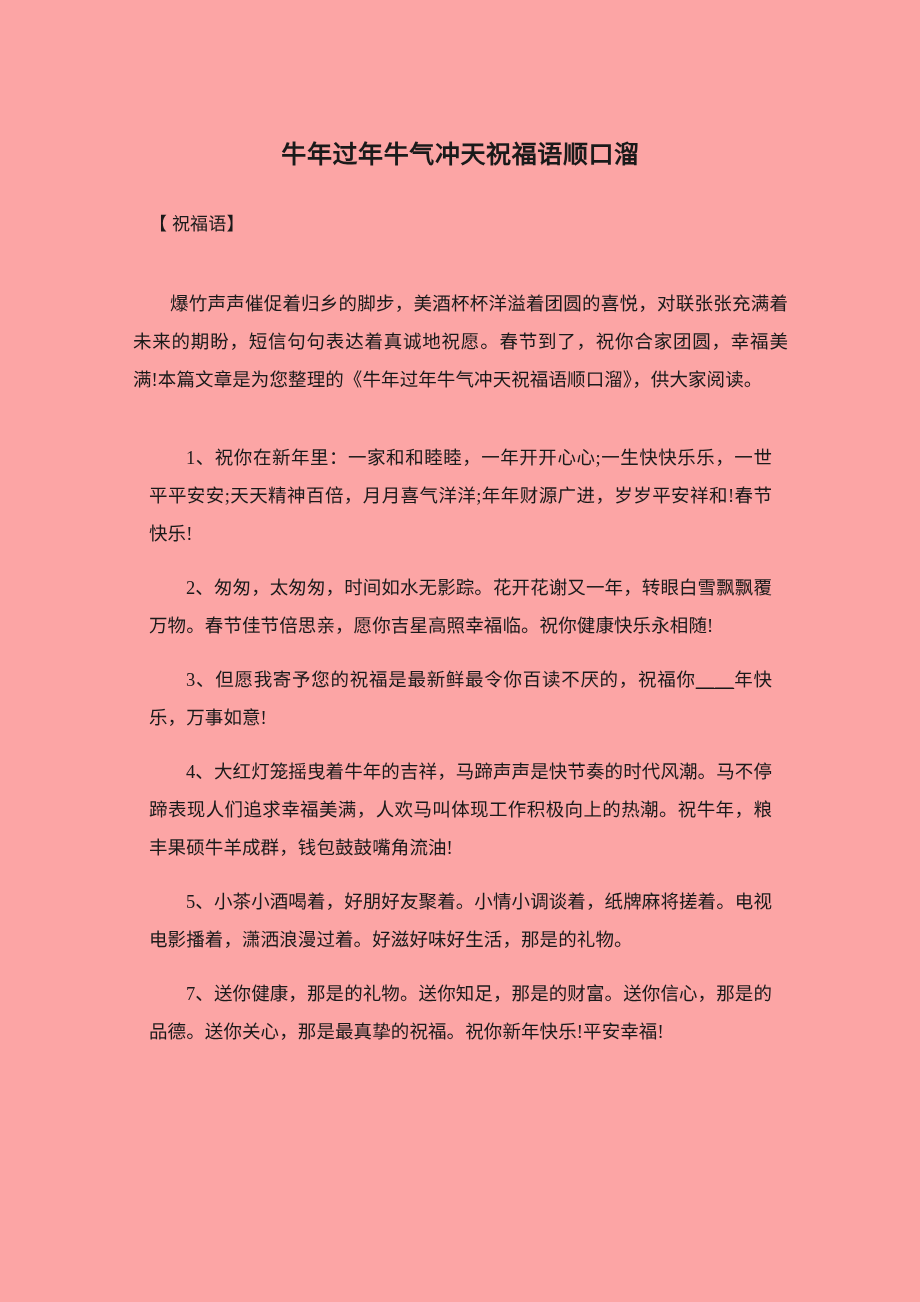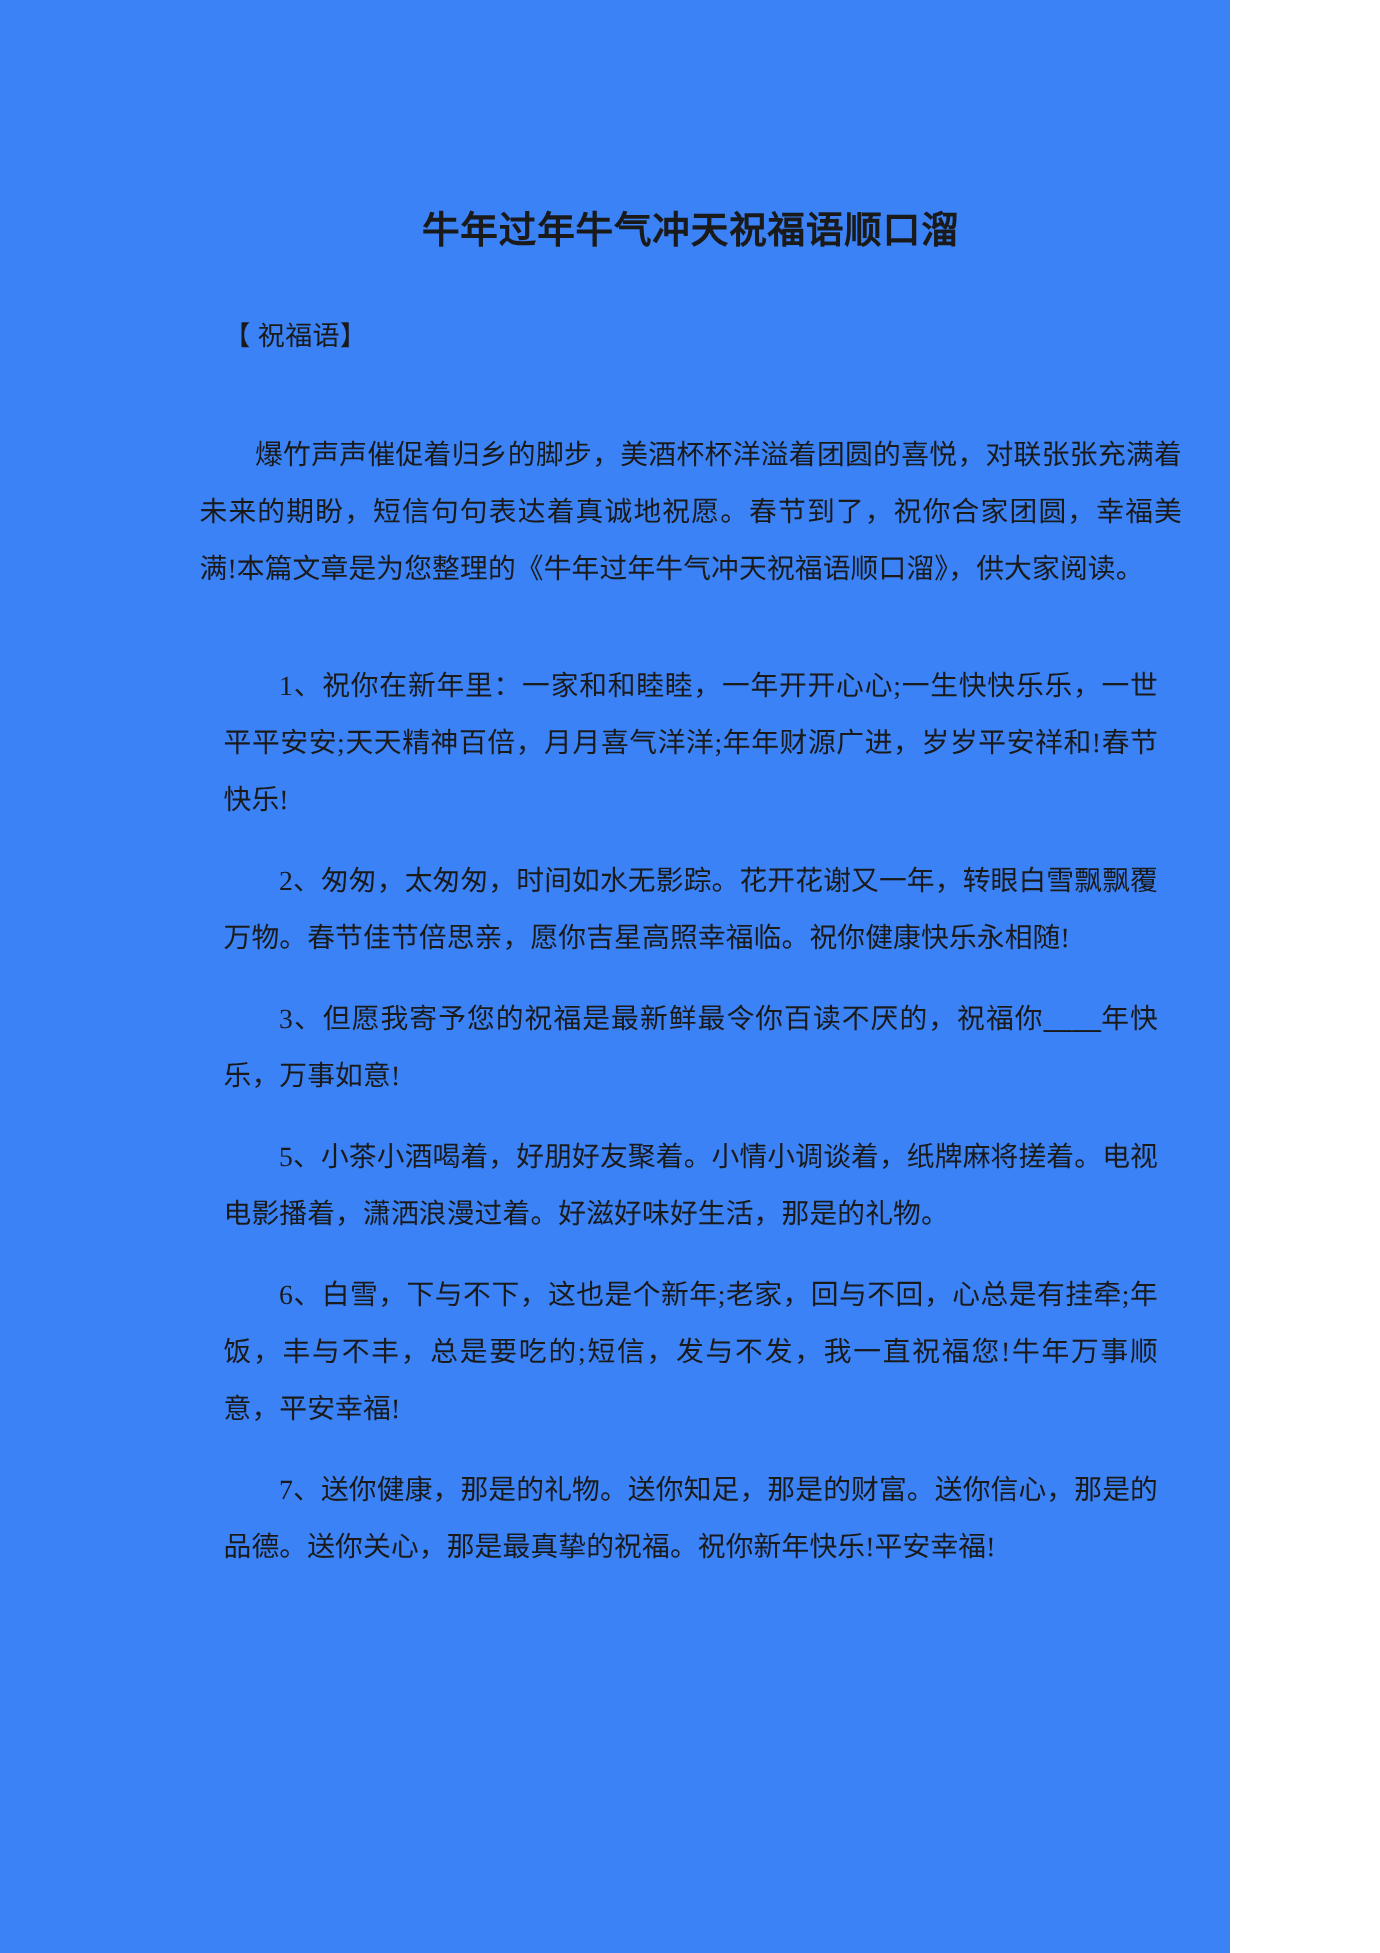--- a/index.html
+++ b/index.html
@@ -10,23 +10,23 @@
   }
   body {
     width: 920px;
     height: 1302px;
     font-family: "Liberation Serif", "DejaVu Serif", serif;
     color: #1a1a1a;
     -webkit-font-smoothing: antialiased;
   }
   .page {
     position: relative;
-    width: 820px;
+    width: 920px;
     height: 1302px;
-    background: #3b82f6;
+    background: #fca5a5;
     box-sizing: border-box;
     overflow: hidden;
   }
   .content {
     position: absolute;
     left: 133px;
     top: 0;
     width: 655px;
   }
 
@@ -111,23 +111,23 @@
 
 
     <div class="wish-list">
 
       <p class="wish-item"><span>1、</span><span>祝你在新年里：一家和和睦睦，一年开开心心;一生快快乐乐，一世平平安安;天天精神百倍，月月喜气洋洋;年年财源广进，岁岁平安祥和!春节快乐!</span></p>
 
       <p class="wish-item"><span>2、</span><span>匆匆，太匆匆，时间如水无影踪。花开花谢又一年，转眼白雪飘飘覆万物。春节佳节倍思亲，愿你吉星高照幸福临。祝你健康快乐永相随!</span></p>
 
       <p class="wish-item"><span>3、</span><span>但愿我寄予您的祝福是最新鲜最令你百读不厌的，祝福你</span><span class="blank-underscore">＿＿</span><span>年快乐，万事如意!</span></p>
 
+      <p class="wish-item"><span>4、</span><span>大红灯笼摇曳着牛年的吉祥，马蹄声声是快节奏的时代风潮。马不停蹄表现人们追求幸福美满，人欢马叫体现工作积极向上的热潮。祝牛年，粮丰果硕牛羊成群，钱包鼓鼓嘴角流油!</span></p>
 
       <p class="wish-item"><span>5、</span><span>小茶小酒喝着，好朋好友聚着。小情小调谈着，纸牌麻将搓着。电视电影播着，潇洒浪漫过着。好滋好味好生活，那是的礼物。</span></p>
 
-      <p class="wish-item"><span>6、</span><span>白雪，下与不下，这也是个新年;老家，回与不回，心总是有挂牵;年饭，丰与不丰，总是要吃的;短信，发与不发，我一直祝福您!牛年万事顺意，平安幸福!</span></p>
 
       <p class="wish-item"><span>7、</span><span>送你健康，那是的礼物。送你知足，那是的财富。送你信心，那是的品德。送你关心，那是最真挚的祝福。祝你新年快乐!平安幸福!</span></p>
 
 
     </div>
   </div>
 </div>
 
 </body></html>

